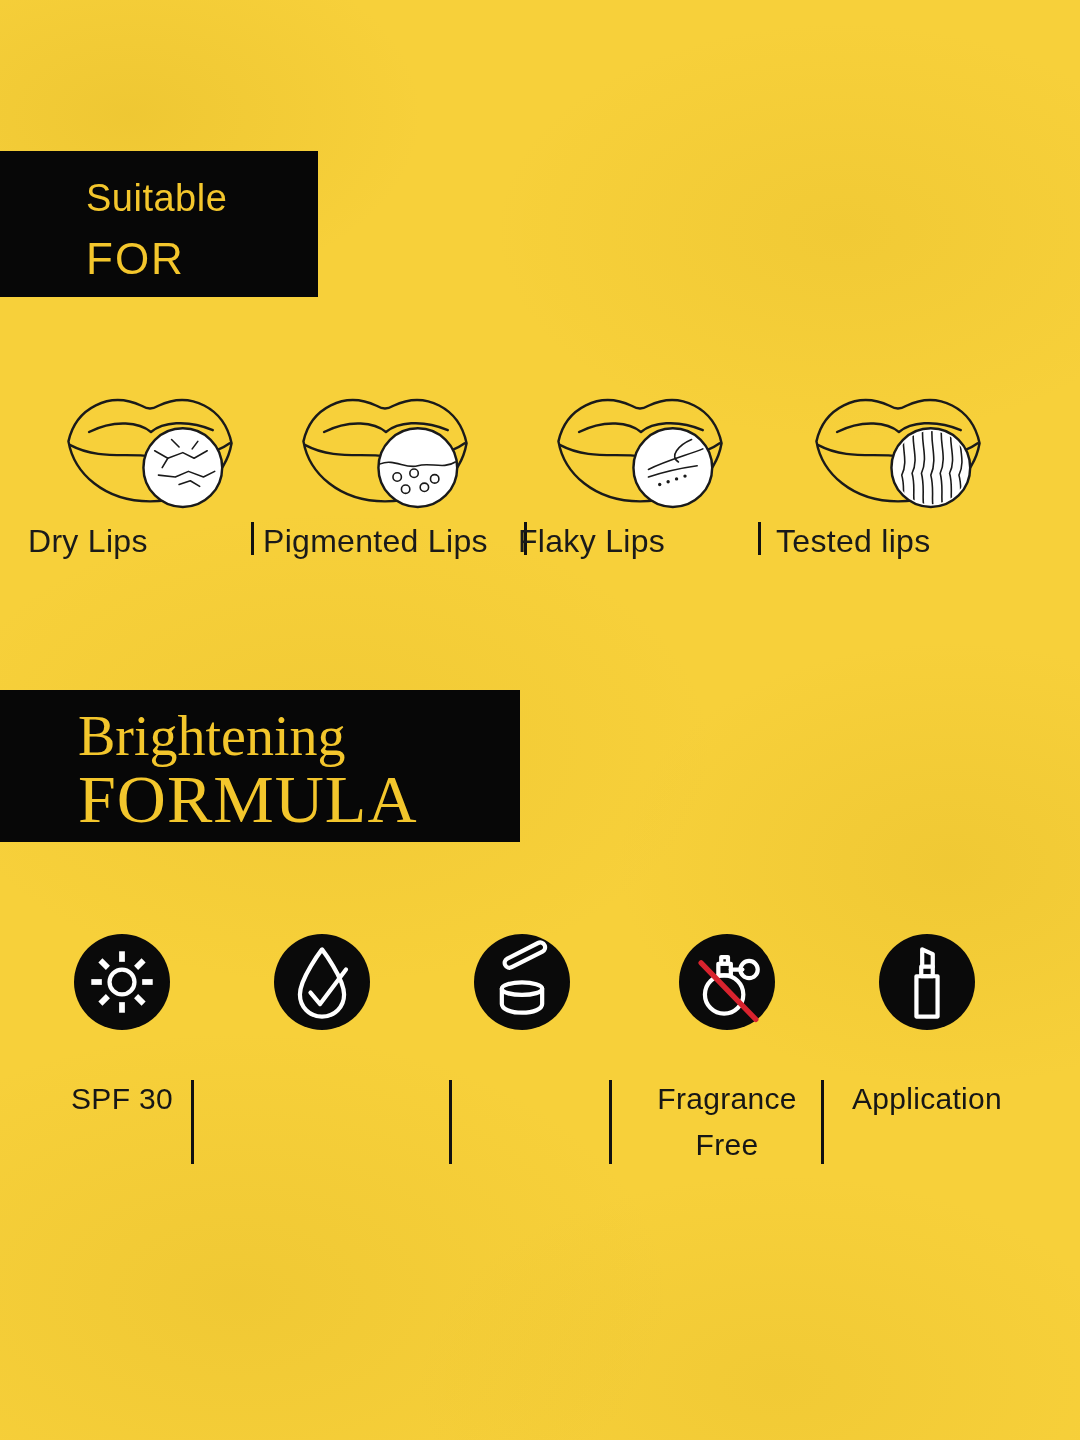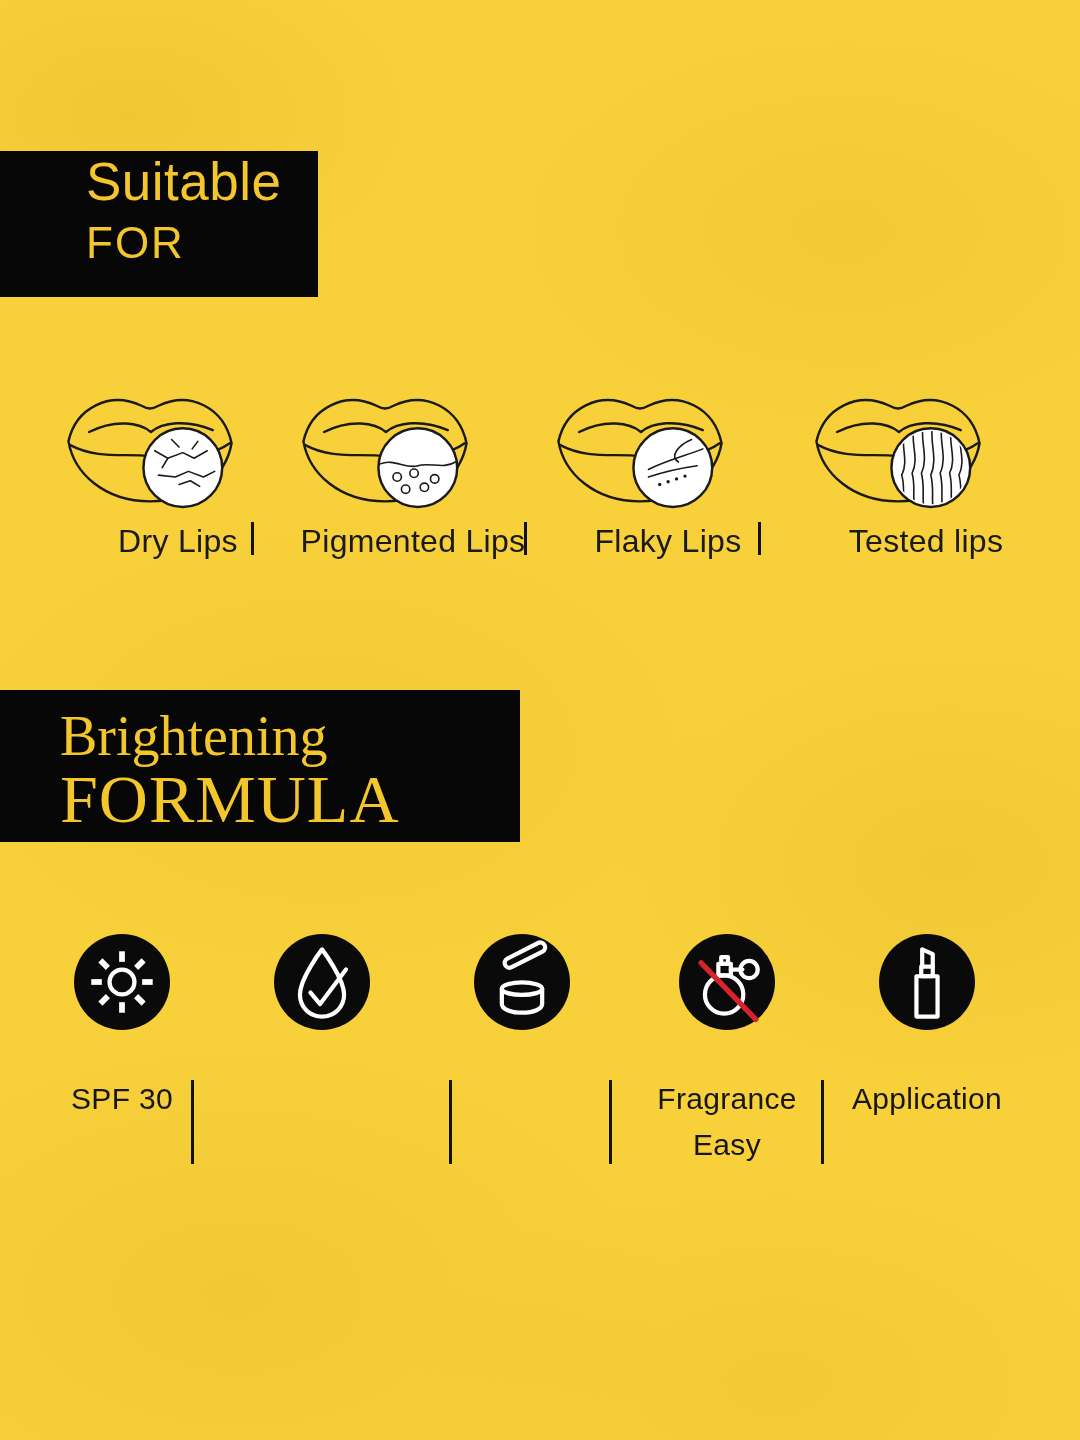--- a/index.html
+++ b/index.html
@@ -13,31 +13,31 @@
       radial-gradient(ellipse 500px 300px at 78% 16%, rgba(189,148,10,0.10), rgba(189,148,10,0) 70%),
       radial-gradient(ellipse 560px 340px at 30% 52%, rgba(189,148,10,0.10), rgba(189,148,10,0) 70%),
       radial-gradient(ellipse 480px 320px at 88% 60%, rgba(189,148,10,0.12), rgba(189,148,10,0) 70%),
       radial-gradient(ellipse 620px 380px at 22% 90%, rgba(189,148,10,0.12), rgba(189,148,10,0) 70%),
       radial-gradient(ellipse 520px 300px at 72% 96%, rgba(189,148,10,0.10), rgba(189,148,10,0) 70%);
     font-family:"Liberation Sans", sans-serif;
   }
   
   .banner{position:absolute;left:0;background:#070707;color:#F3C62C;}
   .banner-1{top:151px;width:318px;height:146px;padding-left:86px;box-sizing:border-box;}
-  .banner-1 .line1{font-size:53px;line-height:62px;font-weight:500;letter-spacing:0.5px;}
+  .banner-1 .line1{margin-top:16px;font-size:38px;line-height:62px;font-weight:500;letter-spacing:0.5px;}
   .banner-1 .line2{font-size:44px;line-height:60px;font-weight:400;letter-spacing:2px;}
-  .banner-2{top:690px;width:520px;height:152px;padding-left:60px;box-sizing:border-box;
+  .banner-2{top:690px;width:520px;height:152px;padding-left:78px;box-sizing:border-box;
             font-family:"Liberation Serif", serif;}
   .banner-2 .line1{margin-top:14px;font-size:56px;line-height:64px;font-weight:400;}
   .banner-2 .line2{font-size:68px;line-height:62px;font-weight:400;letter-spacing:1px;}
   
   .lips-item{position:absolute;top:372px;width:180px;height:150px;}
   .lips-item svg{display:block;width:180px;height:150px;}
-  .lips-label{position:absolute;top:522px;width:356px;text-align:center;
-              font-size:32px;line-height:38px;font-weight:500;color:#1A1A1A;letter-spacing:0.3px;}
+  .lips-label{position:absolute;top:522px;width:356px;text-align:left;
+              font-size:32px;line-height:38px;font-weight:500;color:#1A1A1A;letter-spacing:0.3px;padding-left:28px;}
   .vdiv-sm{position:absolute;top:522px;width:3px;height:33px;background:#111;}
   
   .feature-circle{position:absolute;top:934px;width:96px;height:96px;border-radius:50%;
                   background:#0A0A0A;display:flex;align-items:center;justify-content:center;}
   .feature-circle svg{width:96px;height:96px;display:block;}
   .feature-label{position:absolute;top:1076px;width:280px;text-align:center;
                  font-size:30px;line-height:46px;font-weight:500;color:#161616;letter-spacing:0.3px;}
   .vdiv-lg{position:absolute;top:1080px;width:3px;height:84px;background:#111;}
   .ink{stroke:#1A1A1A;fill:none;stroke-width:2.6;stroke-linecap:round;stroke-linejoin:round;}
   .ink-thin{stroke:#1A1A1A;fill:none;stroke-width:1.7;stroke-linecap:round;stroke-linejoin:round;}
@@ -191,21 +191,21 @@
     <div></div>
   </div>
   <div class="vdiv-lg" style="left:191px"></div>
 
   <div class="vdiv-lg" style="left:449px"></div>
 
   <div class="vdiv-lg" style="left:609px"></div>
 
   <div class="feature-label" style="left:587px">
     <div>Fragrance</div>
-    <div>Easy</div>
+    <div>Free</div>
   </div>
   <div class="vdiv-lg" style="left:821px"></div>
 
   <div class="feature-label" style="left:787px">
     <div>Application</div>
   </div>
 
 </div>
 
 </body></html>

